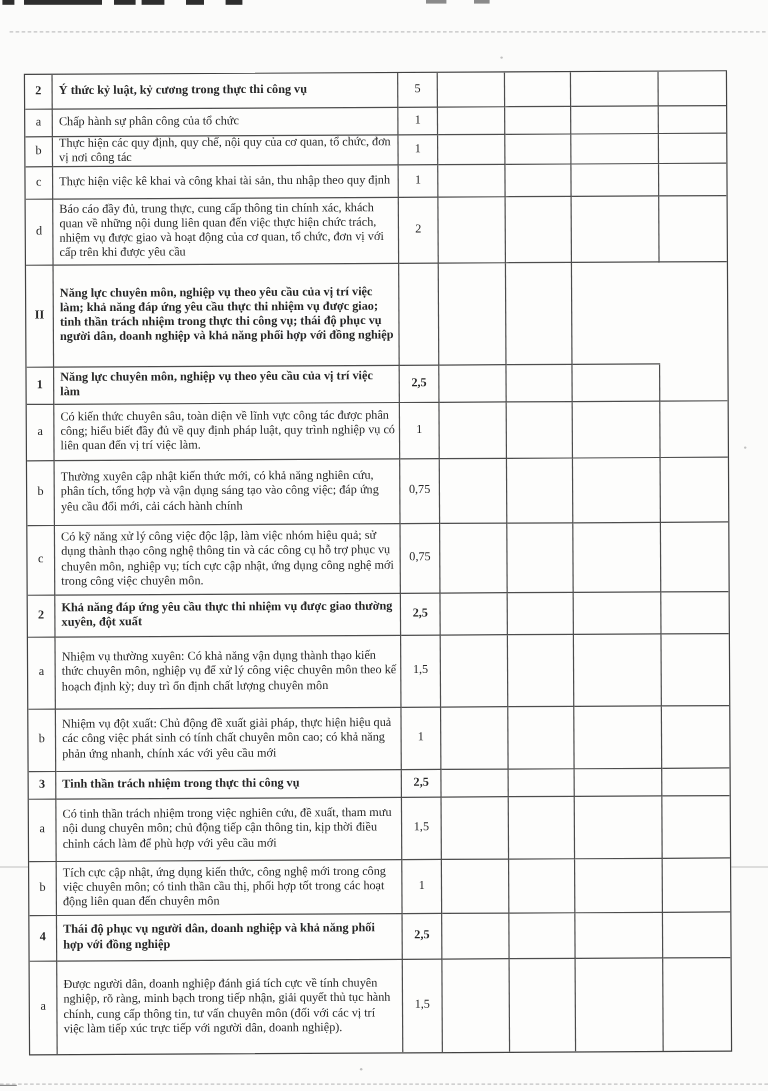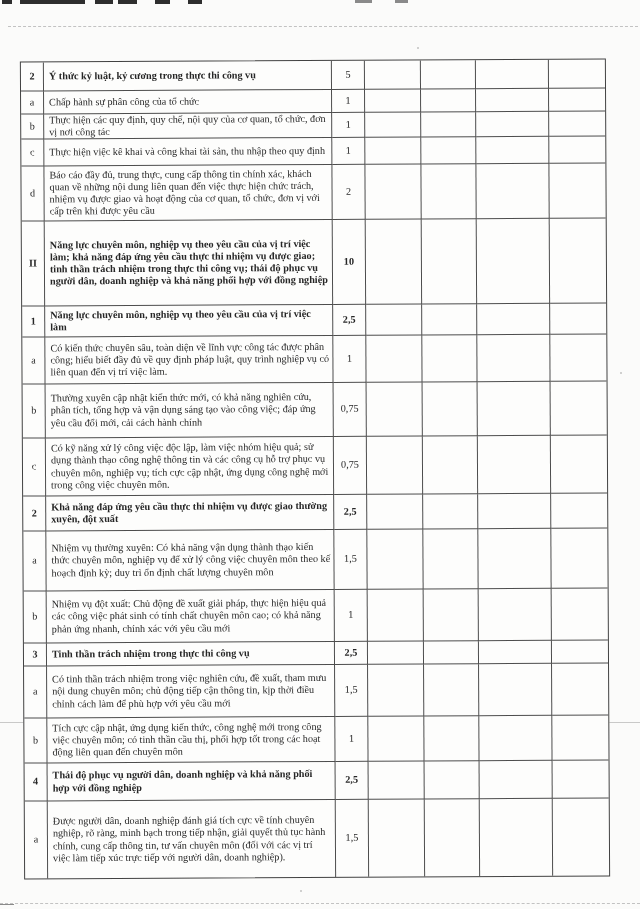--- a/index.html
+++ b/index.html
@@ -109,21 +109,20 @@
     <div class="td pt">2</div>
     <div class="td e"></div>
     <div class="td e"></div>
     <div class="td e"></div>
     <div class="td e"></div>
   </div>
 
   <div class="tr hdr" style="height:85px">
     <div class="td no">II</div>
     <div class="td tx">Năng lực chuyên môn, nghiệp vụ theo yêu cầu của vị trí việc làm; khả năng đáp ứng yêu cầu thực thi nhiệm vụ được giao; tinh thần trách nhiệm trong thực thi công vụ; thái độ phục vụ người dân, doanh nghiệp và khả năng phối hợp với đồng nghiệp</div>
-    <div class="td pt pb">10</div>
     <div class="td e"></div>
     <div class="td e"></div>
     <div class="td e"></div>
     <div class="td e"></div>
   </div>
 
   <div class="tr hdr" style="height:31px">
     <div class="td no">1</div>
     <div class="td tx">Năng lực chuyên môn, nghiệp vụ theo yêu cầu của vị trí việc làm</div>
     <div class="td pt pb">2,5</div>

